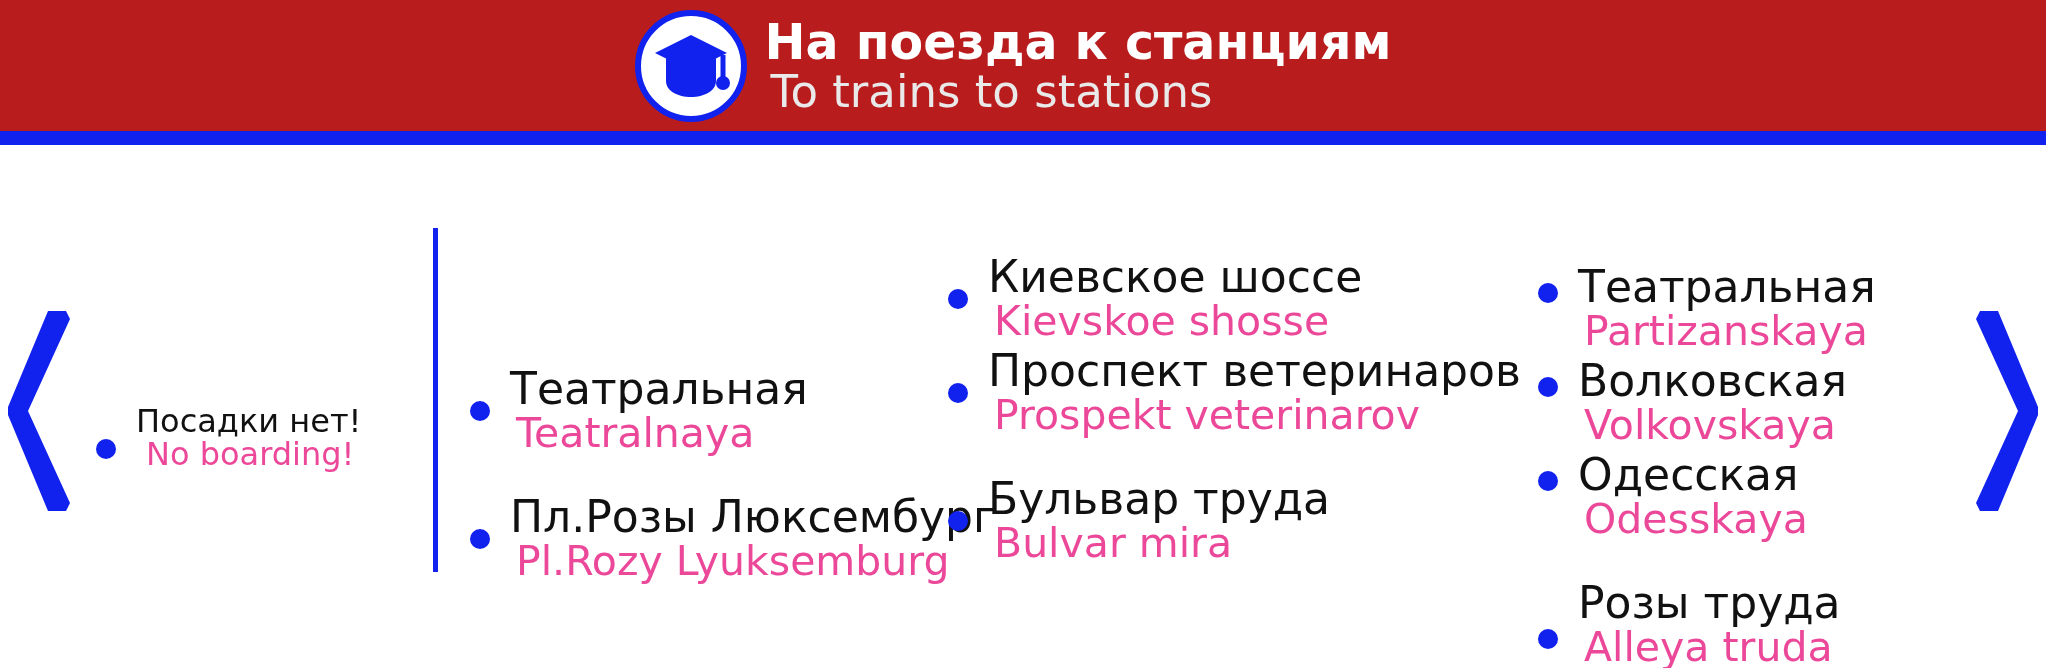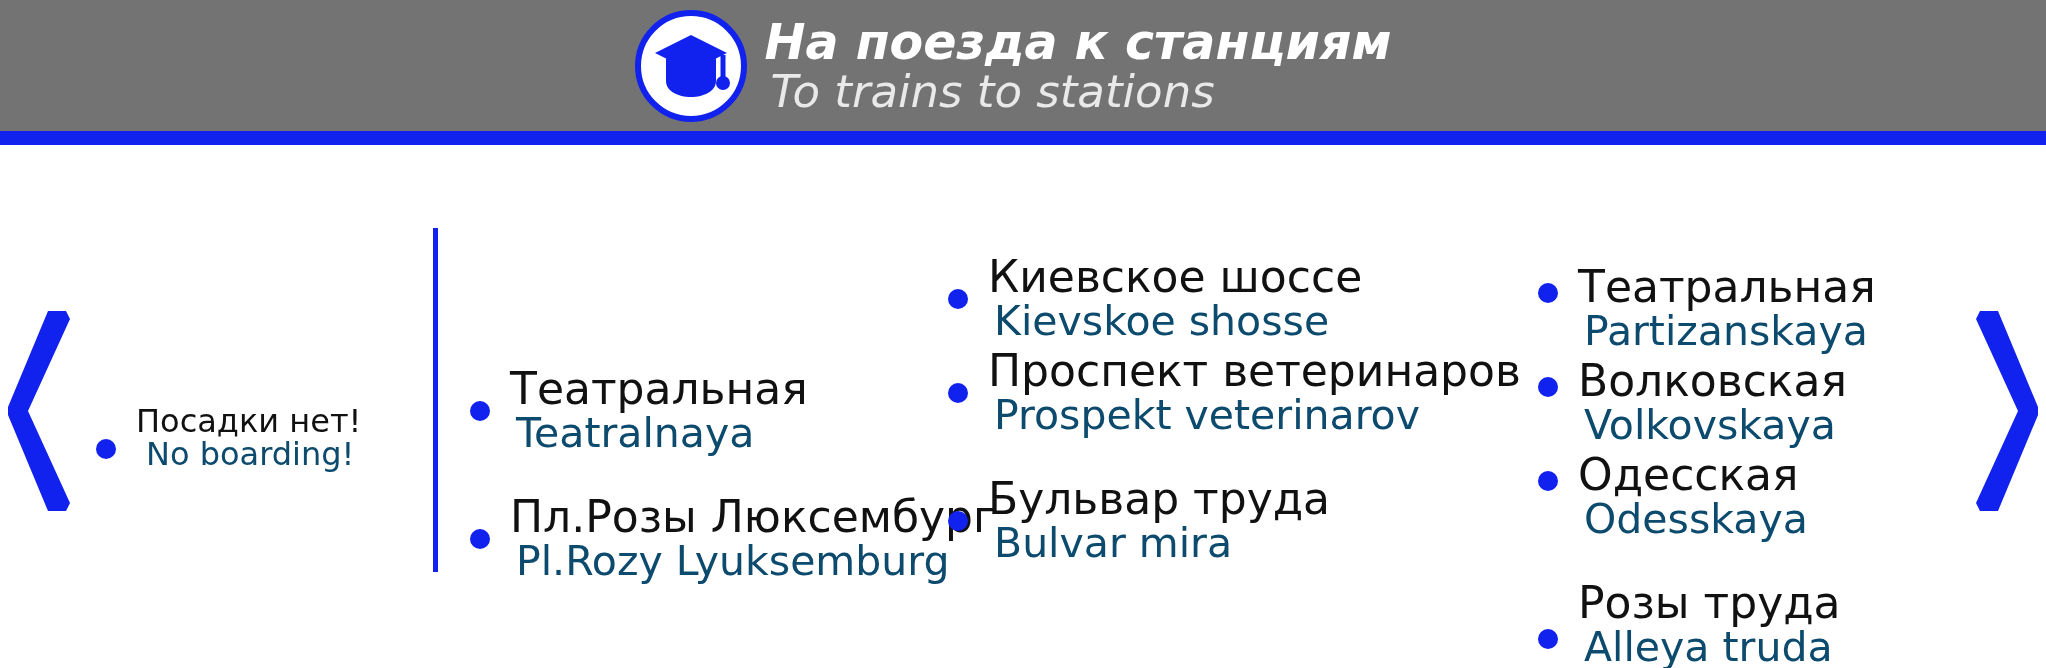--- a/index.html
+++ b/index.html
@@ -20,25 +20,24 @@
     background: #ffffff;
   }
 
   
   .header {
     position: absolute;
     left: 0;
     top: 0;
     width: 2046px;
     height: 131px;
-    background: #737373;
+    background: #b91c1c;
     display: flex;
     align-items: center;
     justify-content: center;
-    font-style: italic;
   }
   .header-inner {
     display: flex;
     align-items: center;
     gap: 18px;
     margin-left: -20px;
   }
   .logo {
     width: 112px;
     height: 112px;
@@ -145,21 +144,21 @@
   .name-ru {
     font-size: 44px;
     font-weight: normal;
     color: #111111;
     line-height: 1.02;
     white-space: nowrap;
   }
   .name-en {
     font-size: 41px;
     font-weight: normal;
-    color: #0c4a6e;
+    color: #ec4899;
     line-height: 1.05;
     white-space: nowrap;
     margin-left: 6px;
   }
   .notice .name-ru { font-size: 32px; }
   .notice .name-en { font-size: 32px; margin-left: 10px; }
 </style>
 </head>
 <body>
 

